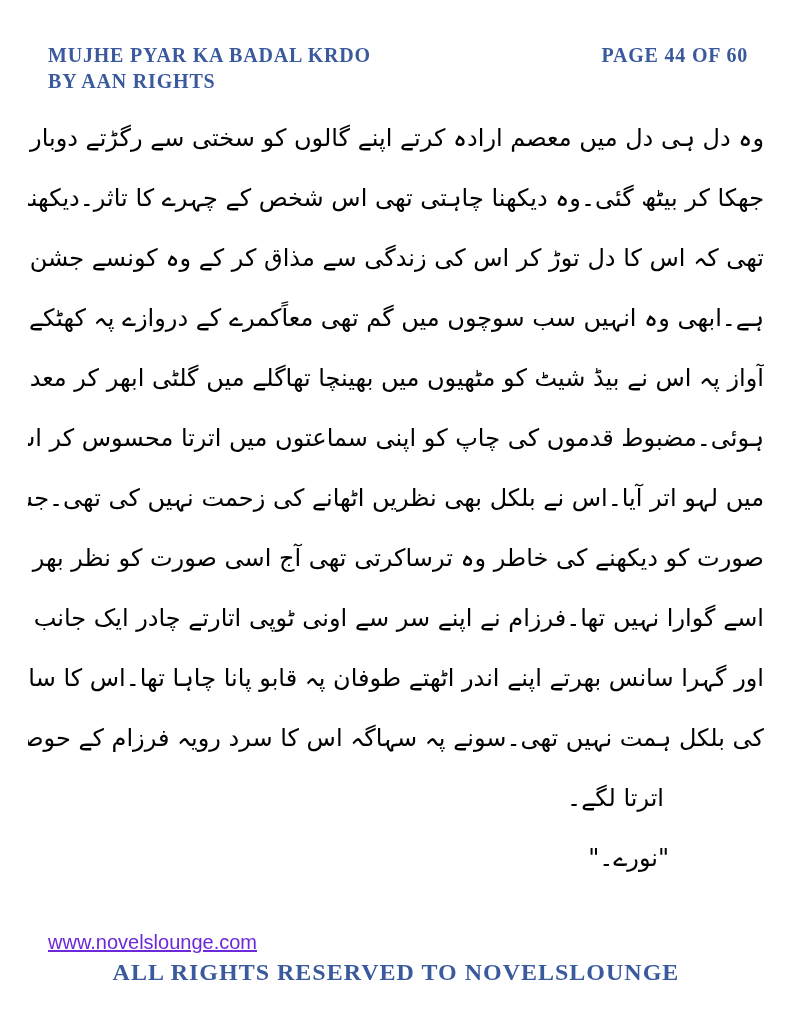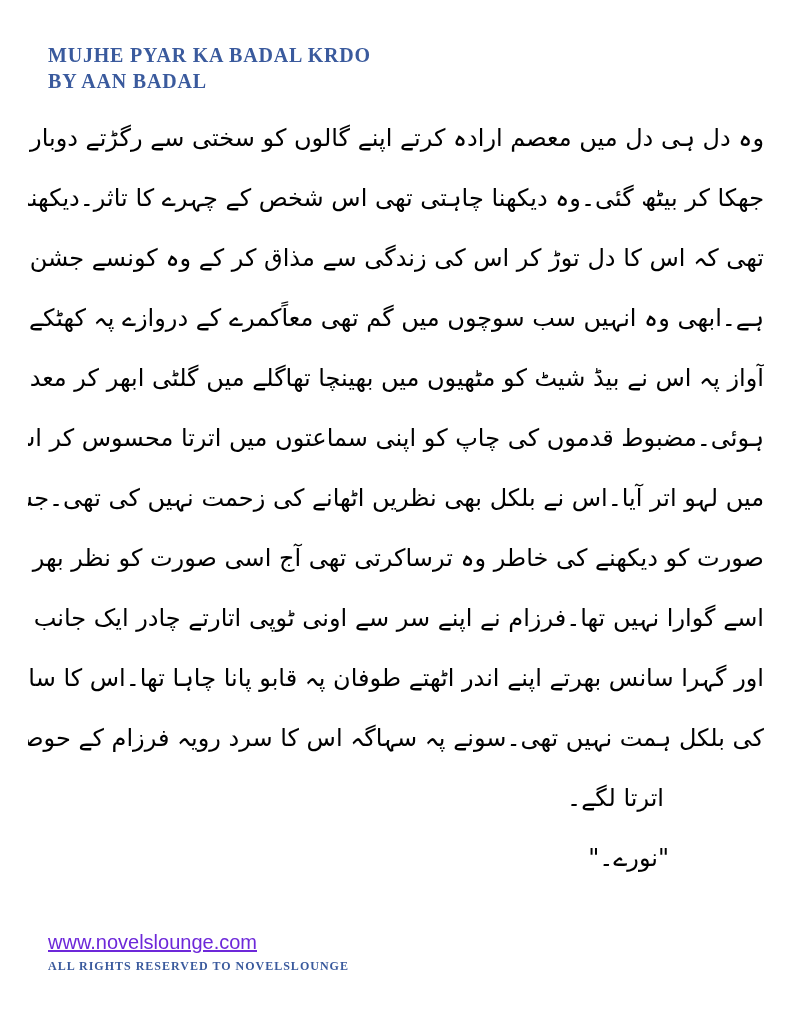--- a/index.html
+++ b/index.html
@@ -57,36 +57,38 @@
   .site-link {
     display: inline-block;
     font-family: "Liberation Sans", sans-serif;
     font-size: 20px;
     line-height: 24px;
     color: #6d28d9;
     text-decoration: underline;
     cursor: pointer;
   }
   .rights {
-    font-size: 12px;
+    font-size: 24px;
     line-height: 24px;
-    margin-top: 0;
+    margin-top: 6px;
     letter-spacing: 1px;
+    text-align: center;
   }
 </style>
 </head>
 <body>
 
 <div class="page">
 
   <div class="header">
     <div class="header-row">
       <div class="book-title">MUJHE PYAR KA BADAL KRDO</div>
+      <div class="page-num">PAGE 44 OF 60</div>
     </div>
-    <div class="author">BY AAN BADAL</div>
+    <div class="author">BY AAN RIGHTS</div>
   </div>
 
   <div class="body-text">
     <div class="urdu-line">وہ دل ہی دل میں معصم ارادہ کرتے اپنے گالوں کو سختی سے رگڑتے دوبارہ چہرہ</div>
     <div class="urdu-line">جھکا کر بیٹھ گئی۔وہ دیکھنا چاہتی تھی اس شخص کے چہرے کا تاثر۔دیکھنا چاہتی</div>
     <div class="urdu-line">تھی کہ اس کا دل توڑ کر اس کی زندگی سے مذاق کر کے وہ کونسے جشن منارہا</div>
     <div class="urdu-line">ہے۔ابھی وہ انہیں سب سوچوں میں گم تھی معاًکمرے کے دروازے پہ کھٹکے کی</div>
     <div class="urdu-line">آواز پہ اس نے بیڈ شیٹ کو مٹھیوں میں بھینچا تھاگلے میں گلٹی ابھر کر معدوم</div>
     <div class="urdu-line">ہوئی۔مضبوط قدموں کی چاپ کو اپنی سماعتوں میں اترتا محسوس کر اس کی آنکھوں</div>
     <div class="urdu-line">میں لہو اتر آیا۔اس نے بلکل بھی نظریں اٹھانے کی زحمت نہیں کی تھی۔جس</div>

